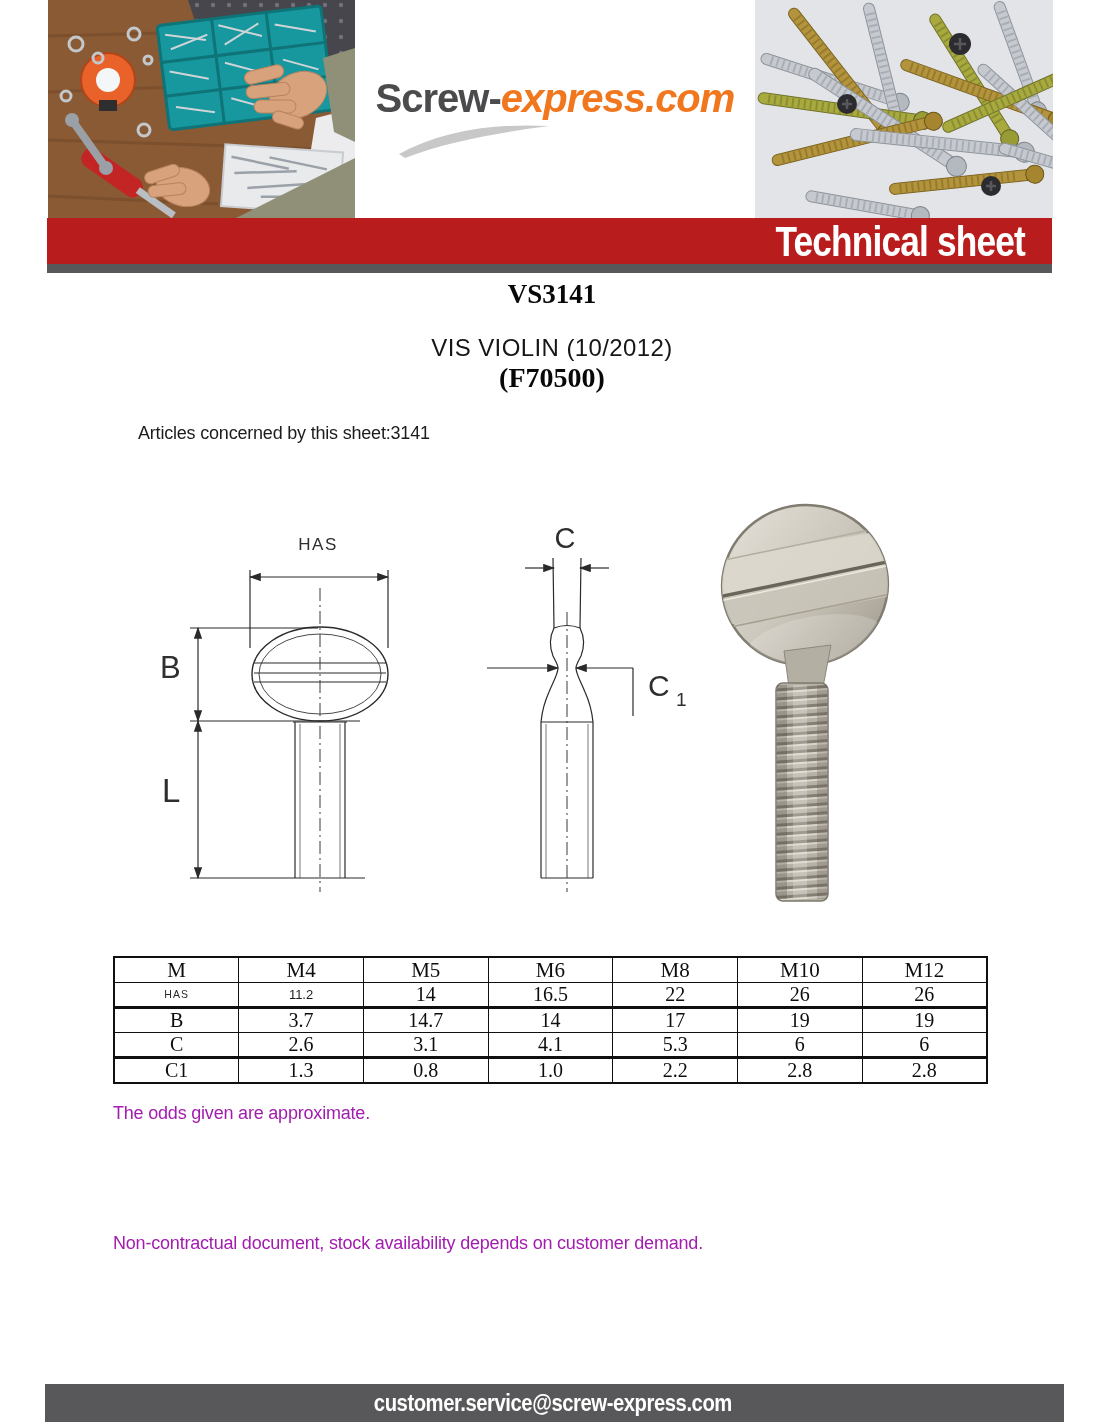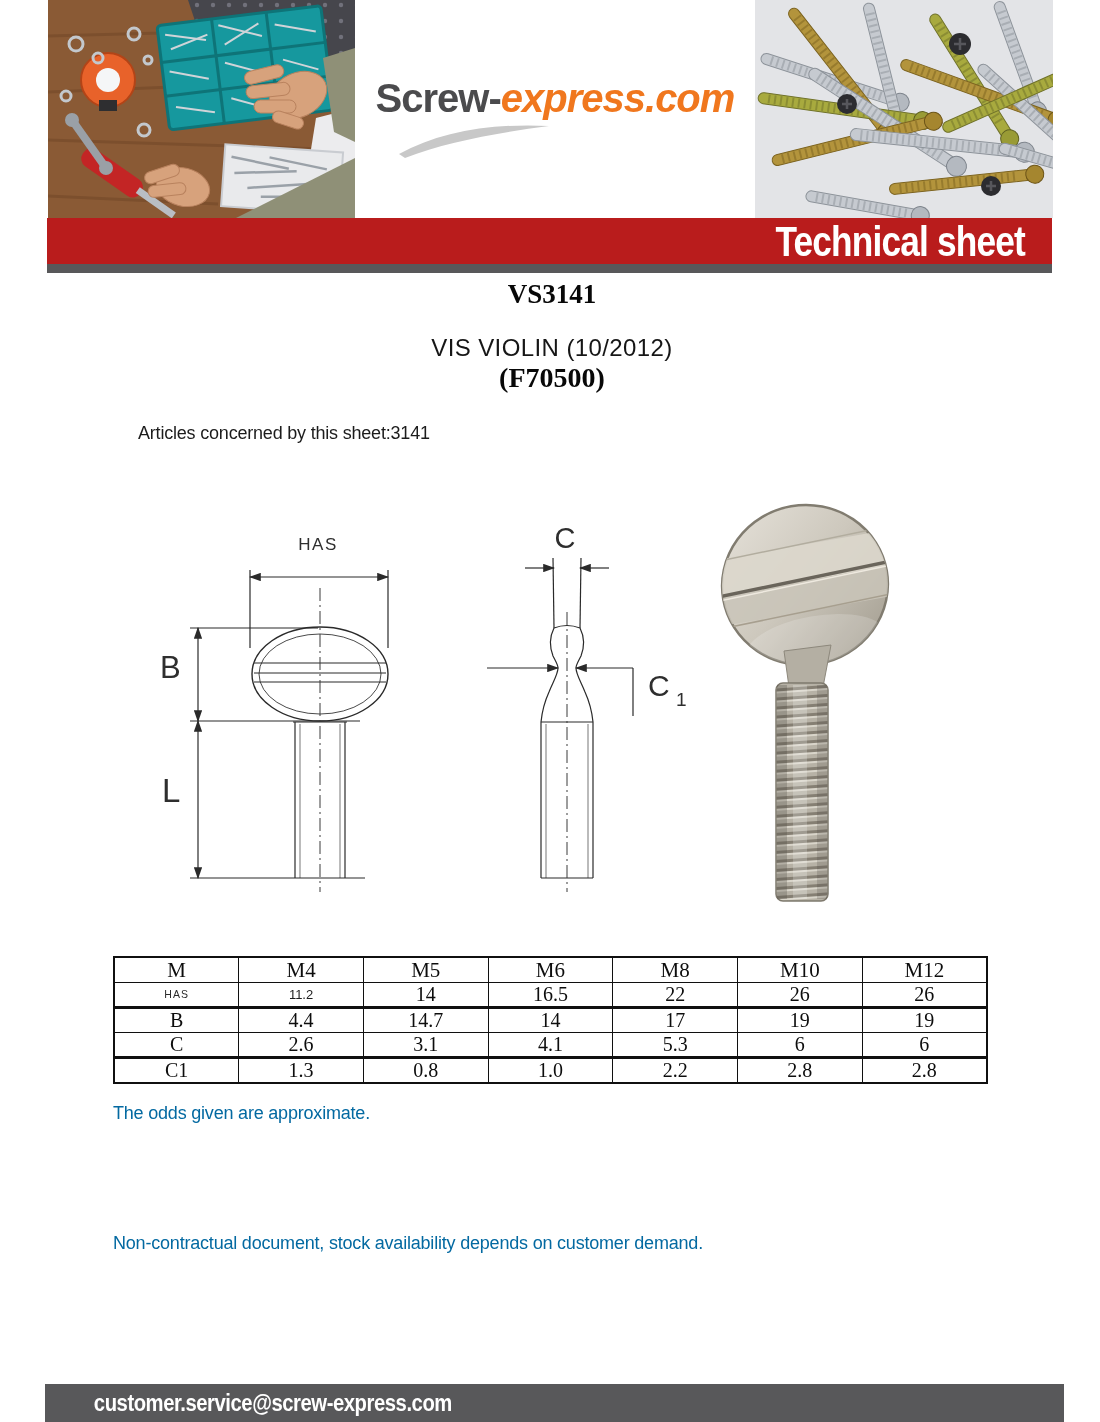--- a/index.html
+++ b/index.html
@@ -46,25 +46,25 @@
   .dim-table td{border-left:1.5px solid #101010;height:23px;line-height:23px;padding:0;overflow:hidden;}
   .dim-table tr td:first-child{border-left:none;}
   .r-head td{border-bottom:1.5px solid #101010;font-size:21px;height:24px;}
   .r-has td{border-bottom:3px solid #101010;}
   .r-b td{border-bottom:1.5px solid #101010;}
   .r-c td{border-bottom:3px solid #101010;}
   td.sm{font-family:"Liberation Sans",sans-serif;font-size:10.5px;letter-spacing:1px;color:#2a2a2a;}
   td.smv{font-family:"Liberation Sans",sans-serif;font-size:13px;color:#1d1d1d;}
 
   
-  .note{position:absolute;left:113px;font-size:18px;color:#0369a1;letter-spacing:-.2px;}
+  .note{position:absolute;left:113px;font-size:18px;color:#a21caf;letter-spacing:-.2px;}
   .note-approx{top:1103px;}
   .note-nc{top:1233px;}
   .footer-bar{position:absolute;left:45px;top:1384px;width:1019px;height:38px;background:#58585a;
-      color:#ffffff;text-align:left;line-height:39px;}
+      color:#ffffff;text-align:center;line-height:39px;}
   .footer-bar span{display:inline-block;margin-right:52px;font-size:23px;font-weight:700;
       letter-spacing:-.5px;transform:scaleX(.88);transform-origin:right center;}
 </style>
 </head>
 <body>
 
 <div class="page">
 
   <div class="photo photo-left">
     <svg width="307" height="218" viewBox="0 0 307 218">
@@ -396,21 +396,21 @@
         <td class="sm">HAS</td>
         <td class="smv">11.2</td>
         <td>14</td>
         <td>16.5</td>
         <td>22</td>
         <td>26</td>
         <td>26</td>
       </tr>
       <tr class="r-b">
         <td>B</td>
-        <td>4.4</td>
+        <td>3.7</td>
         <td>14.7</td>
         <td>14</td>
         <td>17</td>
         <td>19</td>
         <td>19</td>
       </tr>
       <tr class="r-c">
         <td>C</td>
         <td>2.6</td>
         <td>3.1</td>

